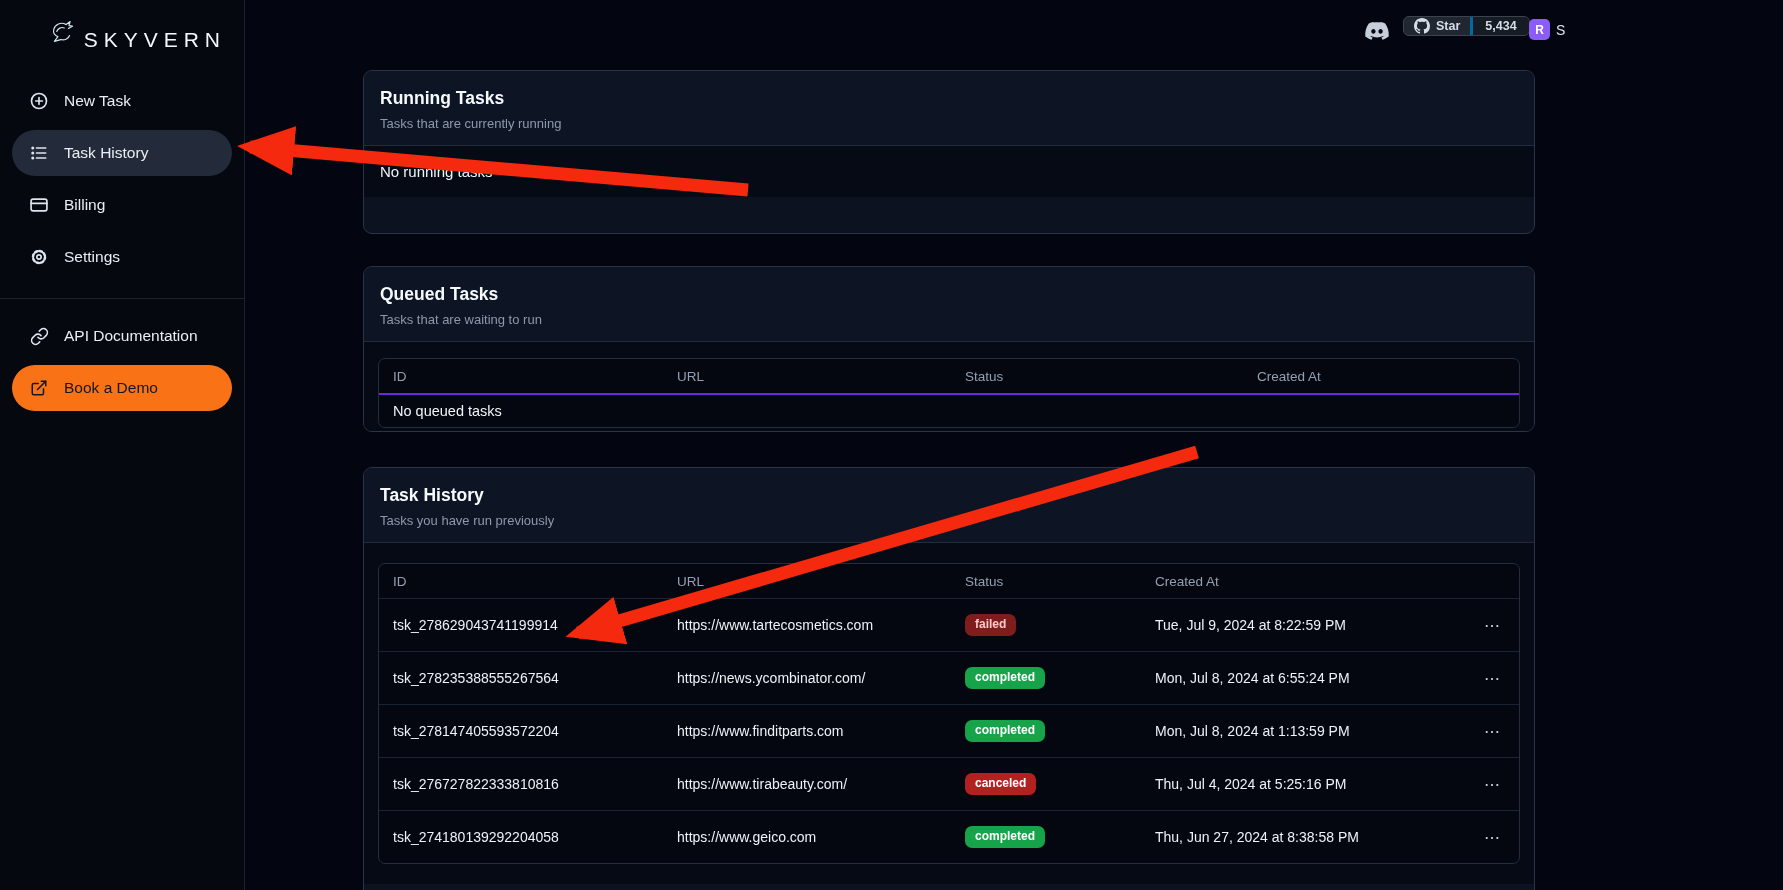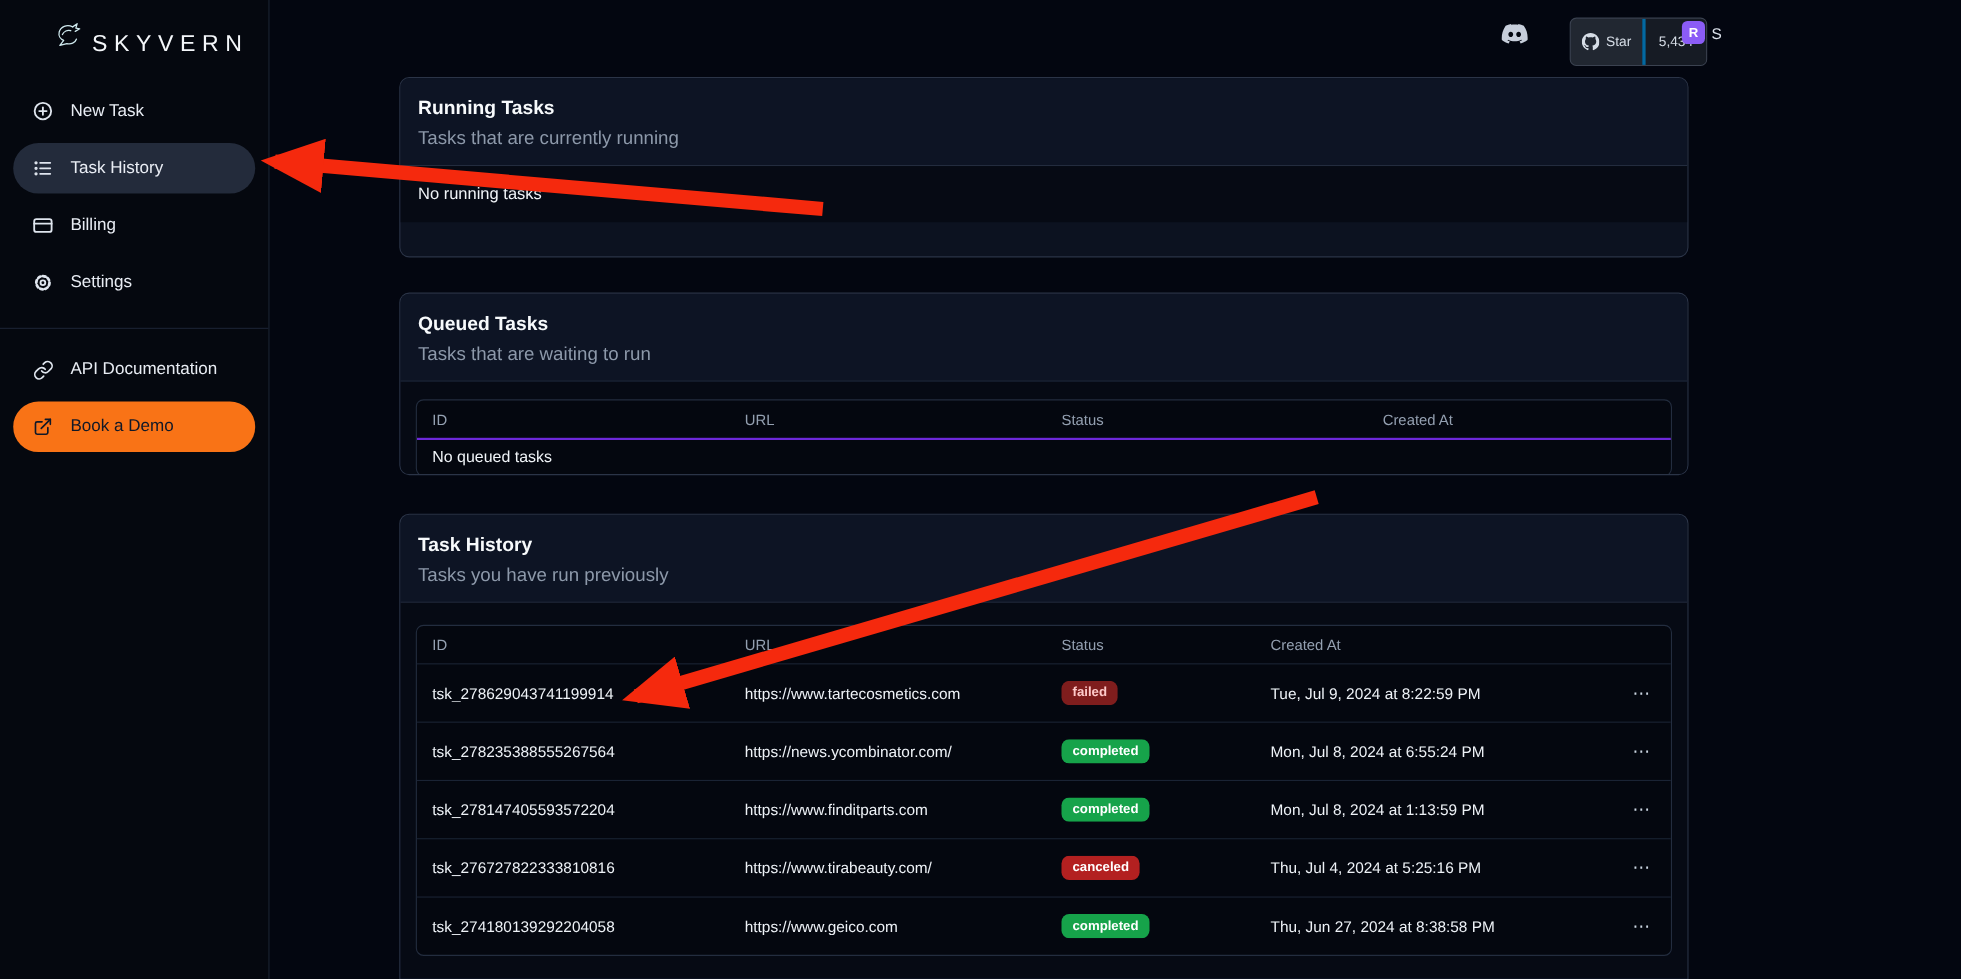--- a/index.html
+++ b/index.html
@@ -21,36 +21,36 @@
   .nav-item .icn { display:flex; width:20px; height:20px; align-items:center; justify-content:center; color:#dfe5ee; }
   .nav-item.active { background:#232b3b; }
   .nav-item.demo { background:#f97316; color:#101828; font-weight:400; }
   .nav-item.demo .icn { color:#101828; }
   .sidebar-divider { border-top:1px solid #1b2333; margin:18px 0 14px 0; }
 
   
   .topbar { position:absolute; left:245px; right:0; top:0; height:60px; z-index:3; }
   .discord-btn { position:absolute; left:1118px; top:16px; width:28px; height:28px;
                  color:#c7cedb; cursor:pointer; display:flex; align-items:center; justify-content:center; }
-  .gh-btn { position:absolute; left:1158px; top:16px; height:44px; display:flex;
+  .gh-btn { position:absolute; left:1158px; top:16px; height:20px; display:flex;
             border:1px solid #3b4250; border-radius:6px; overflow:hidden; cursor:pointer;
-            background:#212731; color:#d6dde6; font-size:12.5px; font-weight:400;margin-left:24px; }
+            background:#212731; color:#d6dde6; font-size:12.5px; font-weight:700; }
   .gh-seg { display:flex; align-items:center; gap:6px; padding:0 10px; }
   .gh-count { border-left:3px solid #0369a1; background:#161b24; display:flex; align-items:center; padding:0 12px; }
   .avatar { position:absolute; left:1284px; top:19px; width:21px; height:21px; border-radius:5px;
             background:var(--accent-avatar,#8b5cf6); color:#fff; font-size:12px; font-weight:700;
             display:flex; align-items:center; justify-content:center; cursor:pointer; }
   .username-partial { position:absolute; left:1311px; top:22px; font-size:14px; color:#dde3ec; }
 
   
   .content { position:absolute; left:363px; top:70px; width:1172px; z-index:1; }
   .card { background:#0c1220; border:1px solid #2b3447; border-radius:9px; overflow:hidden; }
   .card-header { padding:17px 16px 14px 16px; border-bottom:1px solid #232c3e; background:#0d1424; }
   .card-title { font-size:17.5px; font-weight:700; color:#f7fafc; margin-bottom:7px; }
-  .card-sub { font-size:17px; color:#8d99aa; }
+  .card-sub { font-size:13px; color:#8d99aa; }
   .card-body { background:#060a14; }
   .empty-line { padding:17px 16px; font-size:15px; color:#f0f4f8; }
   .card-running { height:164px; }
   .card-queued { height:166px; margin-top:32px; }
   .card-history { height:560px; margin-top:35px; }
   .card-queued .card-body { padding:16px 14px 8px 14px; }
   .card-history .card-body { padding:20px 14px; }
 
   .table-wrap { border:1px solid #232d3f; border-radius:7px; background:#04070f; overflow:hidden; }
   .t-row { display:grid; align-items:center; }

